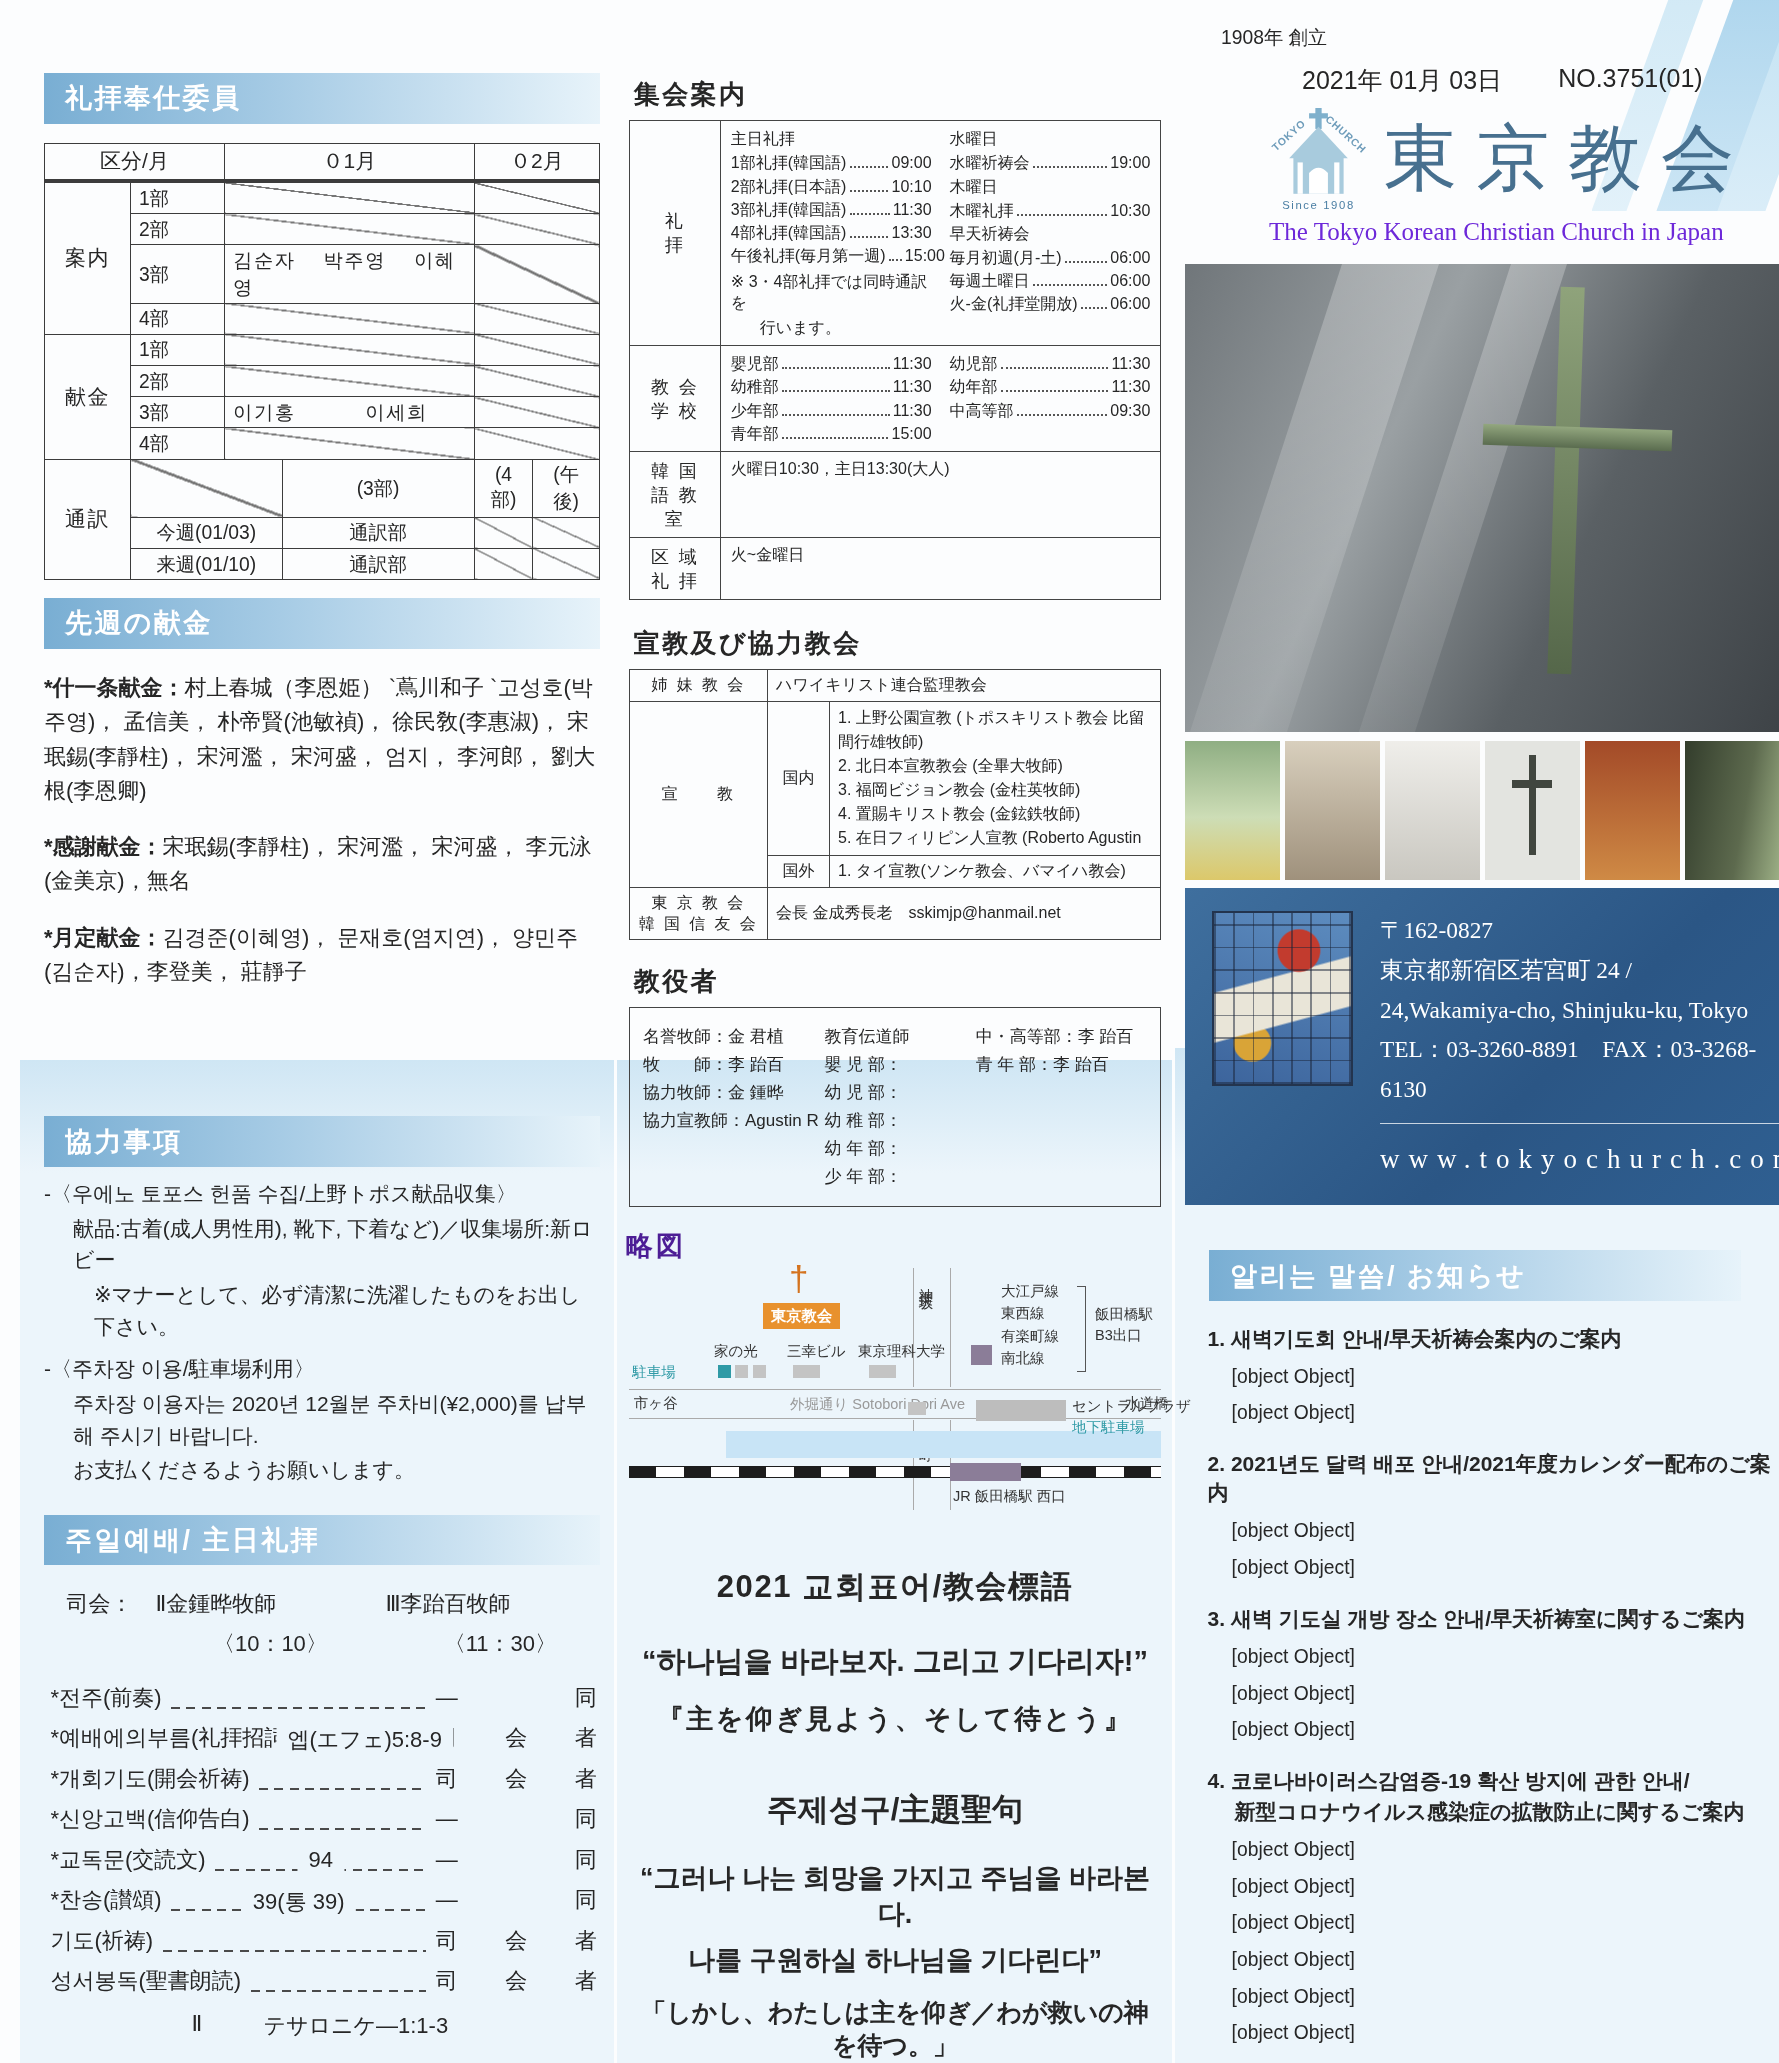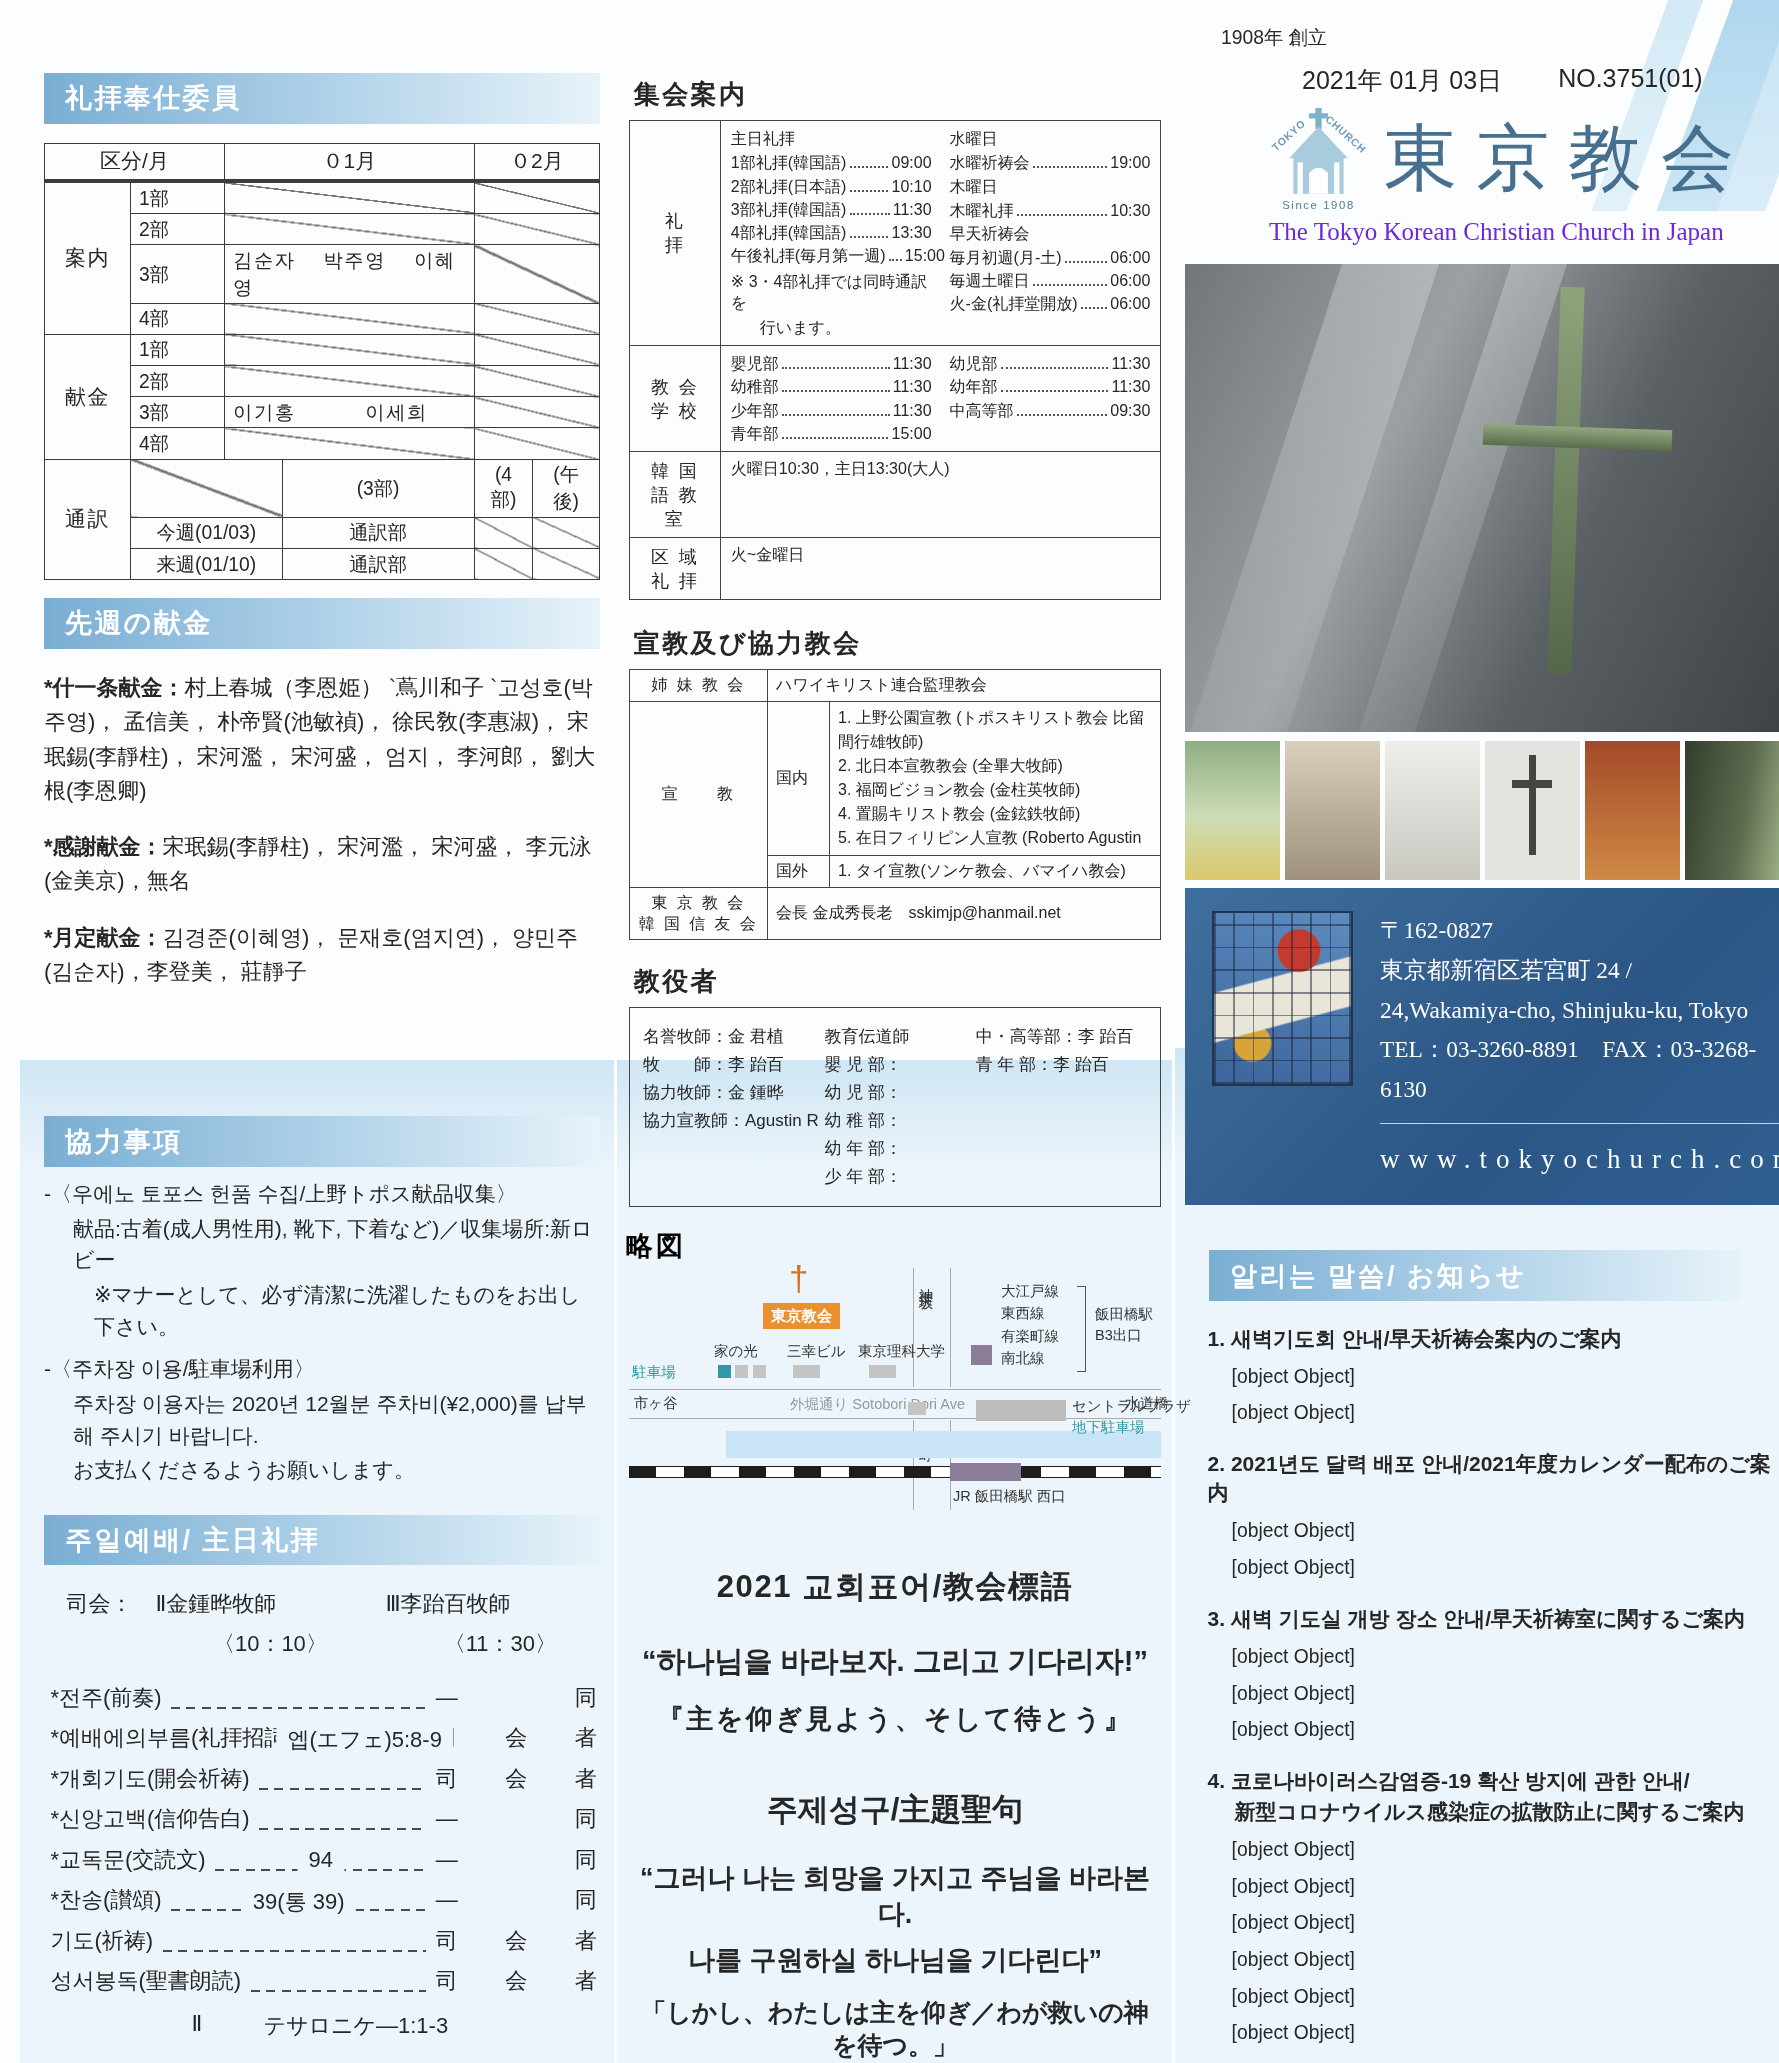--- a/index.html
+++ b/index.html
@@ -40,26 +40,26 @@
   .mcol{flex:1;min-width:0;}
   .mi{display:flex;align-items:baseline;line-height:1.45;}
   .mi .nm{white-space:nowrap;}
   .dots{flex:1;border-bottom:2.4px dotted #555;margin:0 3.2px 4px;min-width:13px;}
   .mhead{line-height:1.5;}
   .mnote{line-height:1.35;margin-top:3.2px;}
   .mnote2{padding-left:29px;}
   .msn{border-collapse:collapse;width:100%;font-size:16px;margin-top:3.2px;}
   .msn td{border:1.6px solid #444;padding:4.8px 8px;vertical-align:middle;}
   .msn-lab{width:121px;text-align:center;letter-spacing:2.4px;}
-  .msn-sub{width:45px;text-align:left;}
+  .msn-sub{width:45px;text-align:center;}
   .dom-line{line-height:1.5;}
   .staff-box{border:1.6px solid #444;display:flex;padding:14.5px 13px;font-size:17px;line-height:1.65;margin:4.8px 0 0 0;}
   .st-c1{width:36%;}.st-c2{width:30%;}.st-c3{width:34%;}
   
-  .map-title{font-size:27px;font-weight:bold;color:#000000;letter-spacing:3.2px;margin:21px 0 0 -3.2px;}
+  .map-title{font-size:27px;font-weight:bold;color:#4c1d95;letter-spacing:3.2px;margin:21px 0 0 -3.2px;}
   .map{position:relative;height:242px;margin-top:4.8px;font-size:14.5px;color:#333;}
   .mp{position:absolute;white-space:nowrap;}
   .vtext{writing-mode:vertical-rl;letter-spacing:4px;}
   .teal{color:#2f9aa6;}
   .gray{color:#999;}
   
   .founded{font-size:19.3px;margin-left:36px;}
   .date-line{display:flex;gap:56px;font-size:25px;margin:13px 0 0 117px;}
   .logo-row{display:flex;align-items:center;margin:11.3px 0 0 81px;}
   .logo-icon{position:relative;width:105px;height:103px;flex:none;}

